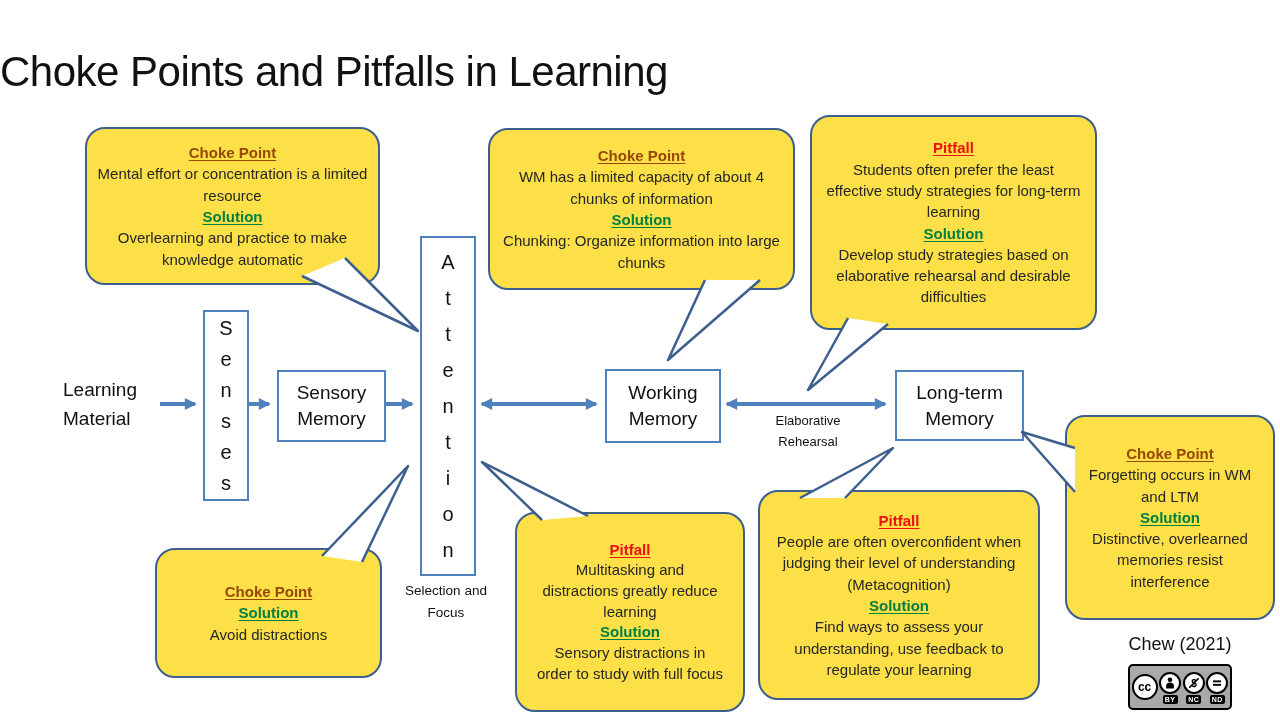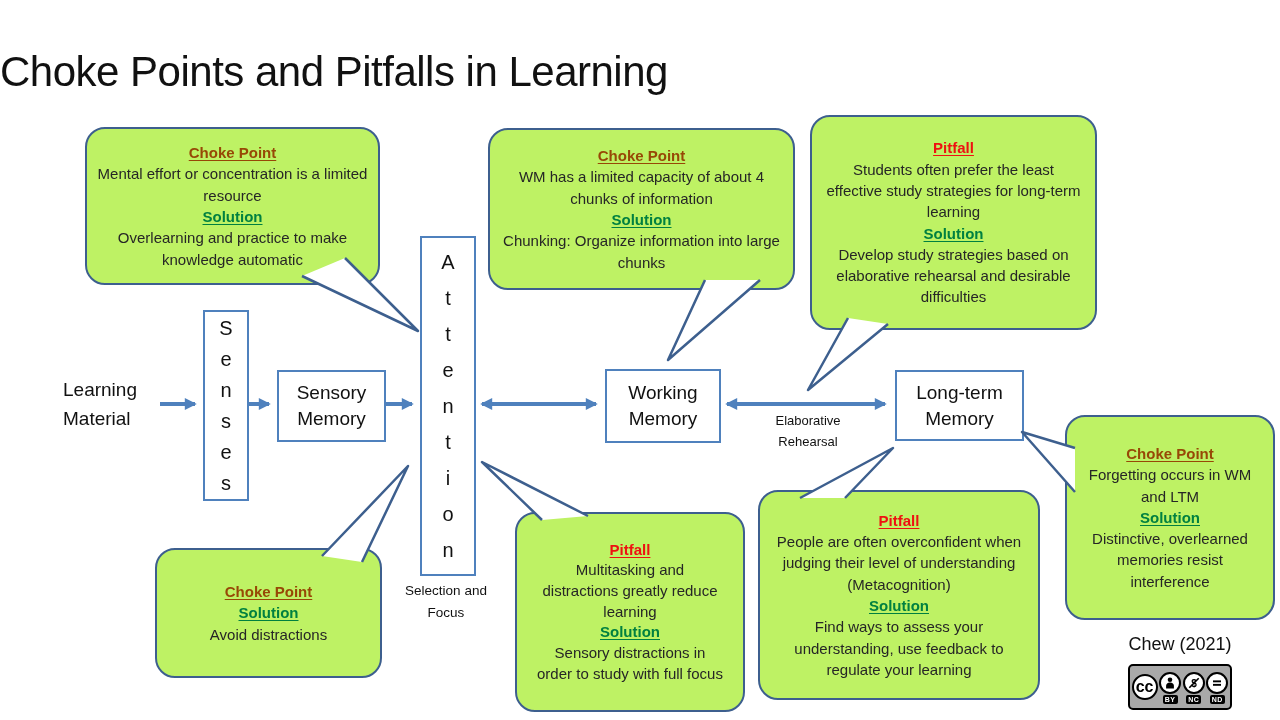--- a/index.html
+++ b/index.html
@@ -14,41 +14,41 @@
   
   .node{
     position:absolute;border:2px solid #4F81BD;background:#fff;color:#111;
     display:flex;align-items:center;justify-content:center;text-align:center;
     font-size:19px;line-height:1.35;z-index:3;
   }
   .vnode{white-space:pre-line;font-size:20px;}
   .freetext{position:absolute;color:#111;z-index:3;}
   
   .callout{
-    position:absolute;border:2.5px solid #3D5F8E;border-radius:20px;background:#bef264;
+    position:absolute;border:2.5px solid #3D5F8E;border-radius:20px;background:#fde047;
     color:#262626;text-align:center;font-size:15px;line-height:1.42;
     display:flex;flex-direction:column;justify-content:center;z-index:1;
     box-sizing:border-box;
   }
   .co-h{font-weight:bold;text-decoration:underline;text-underline-offset:2px;}
   .co-h.choke{color:#974806;}
   .co-h.pitfall{color:#EE1111;}
   .co-h.solution{color:#008040;}
   svg.overlay{position:absolute;left:0;top:0;z-index:5;pointer-events:none;}
   
   .cc-badge{
     position:absolute;left:1128px;top:664px;width:104px;height:46px;background:#A9A9A9;
     border:2px solid #000;border-radius:5px;display:flex;align-items:center;
     justify-content:space-evenly;box-sizing:border-box;z-index:3;
   }
   .cc-circle{
     width:22px;height:22px;border:2.5px solid #000;border-radius:50%;background:#fff;
     display:flex;align-items:center;justify-content:center;box-sizing:border-box;
   }
-  .cc-circle.big{width:26px;height:26px;font-size:16px;font-weight:bold;color:#000;line-height:1;}
+  .cc-circle.big{width:26px;height:26px;font-size:12px;font-weight:bold;color:#000;line-height:1;}
   .cc-item{display:flex;flex-direction:column;align-items:center;gap:1px;margin-top:2px;}
   .cc-label{
     font-size:7px;font-weight:bold;color:#fff;background:#000;border-radius:2px;
     padding:0 2px;line-height:9px;letter-spacing:0.5px;
   }
   .attrib{position:absolute;left:1100px;top:634px;width:160px;text-align:center;
     font-size:18px;color:#111;z-index:3;}
 </style>
 </head>
 <body>

